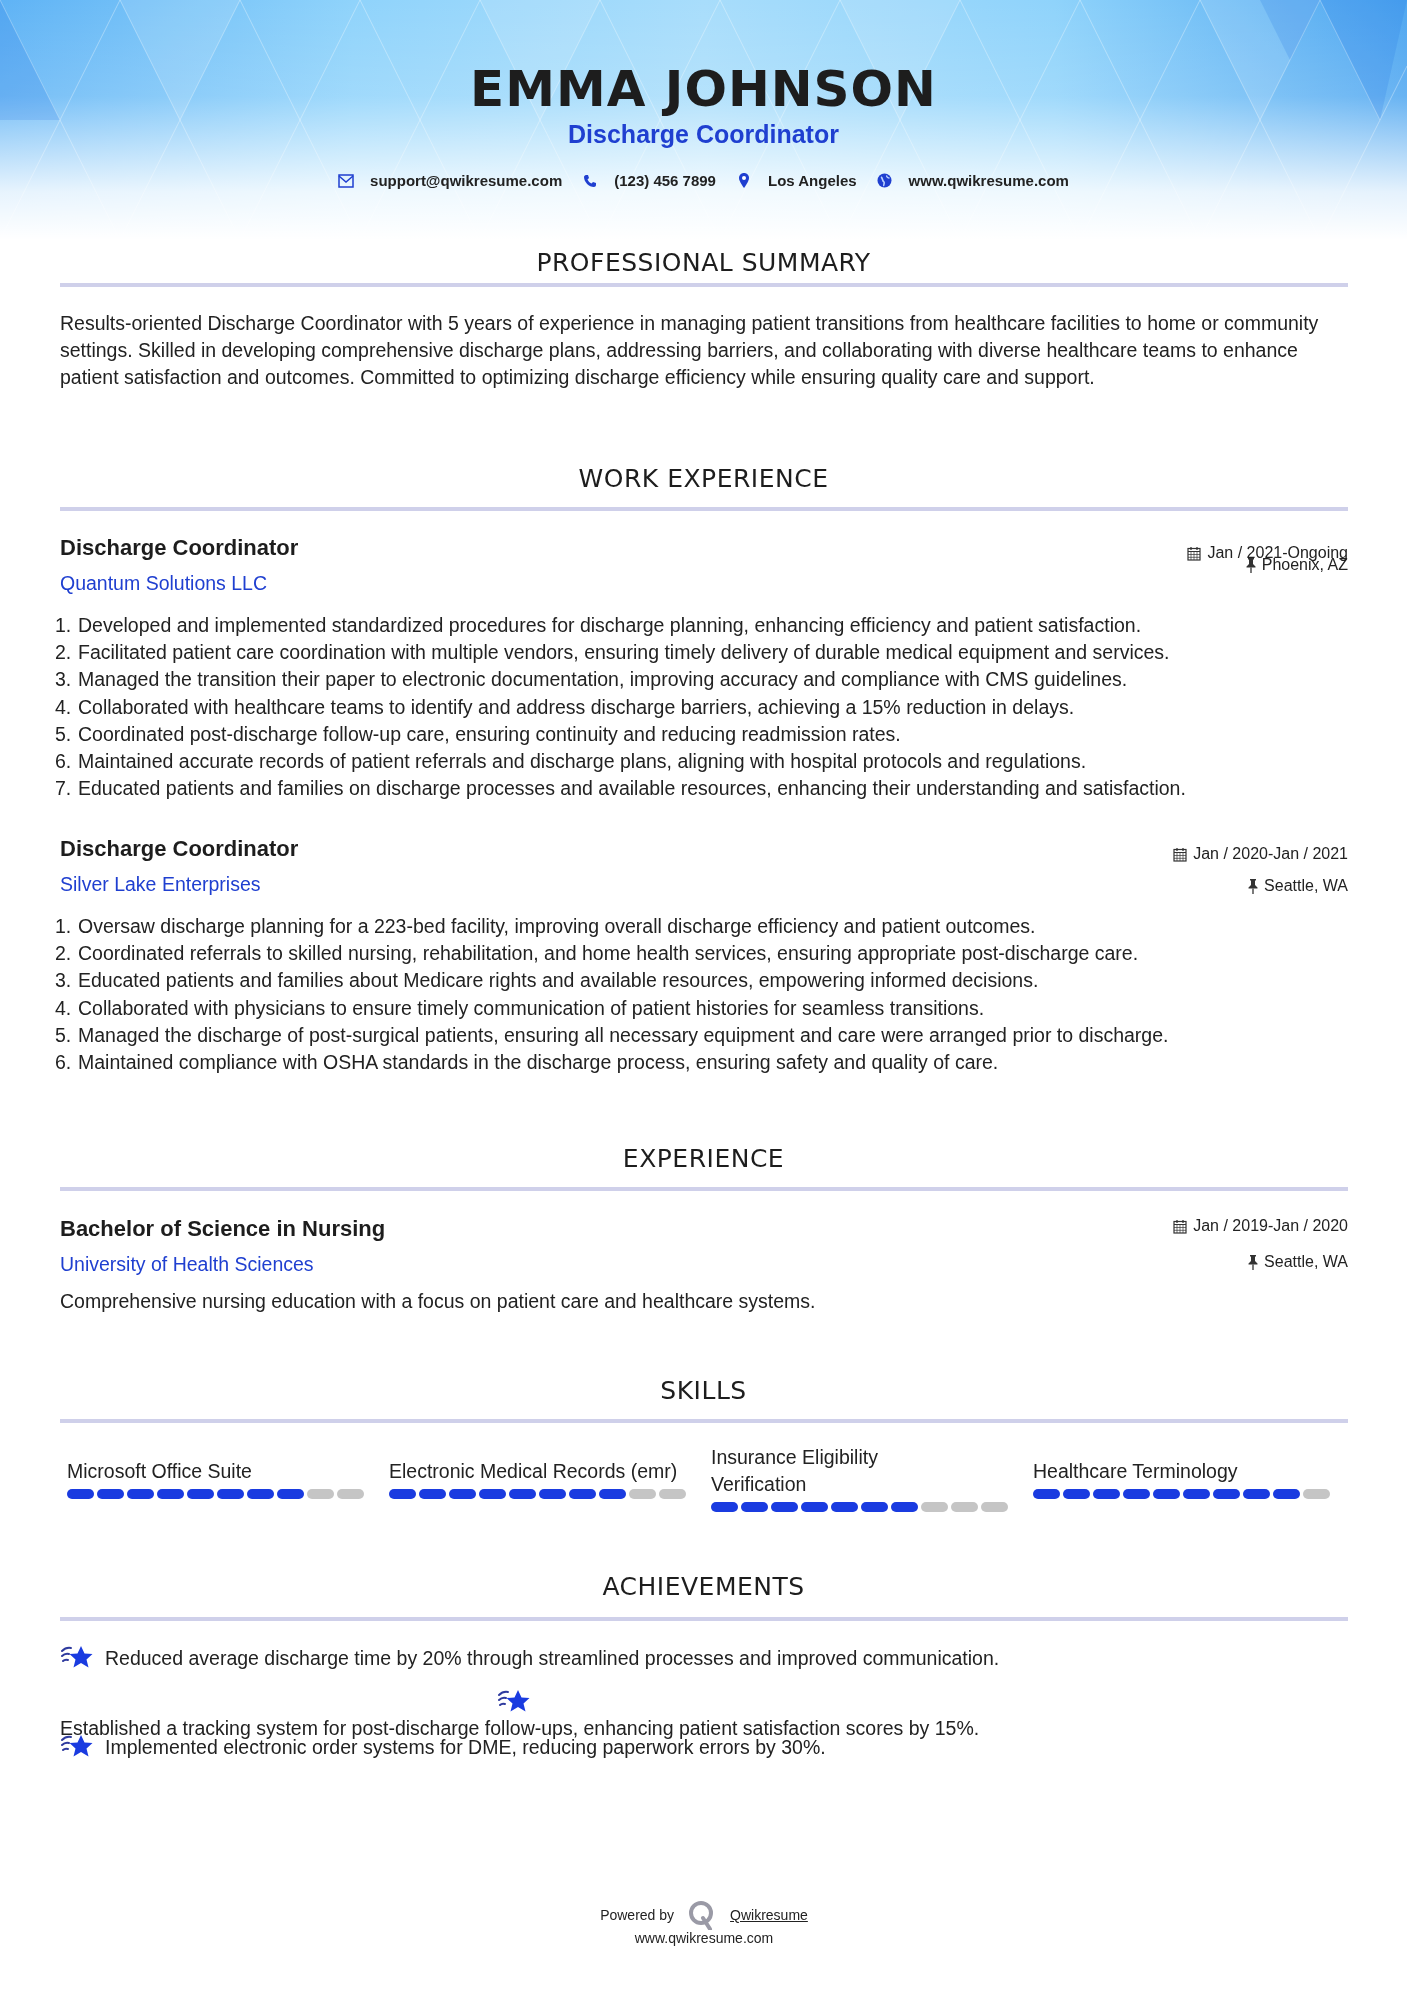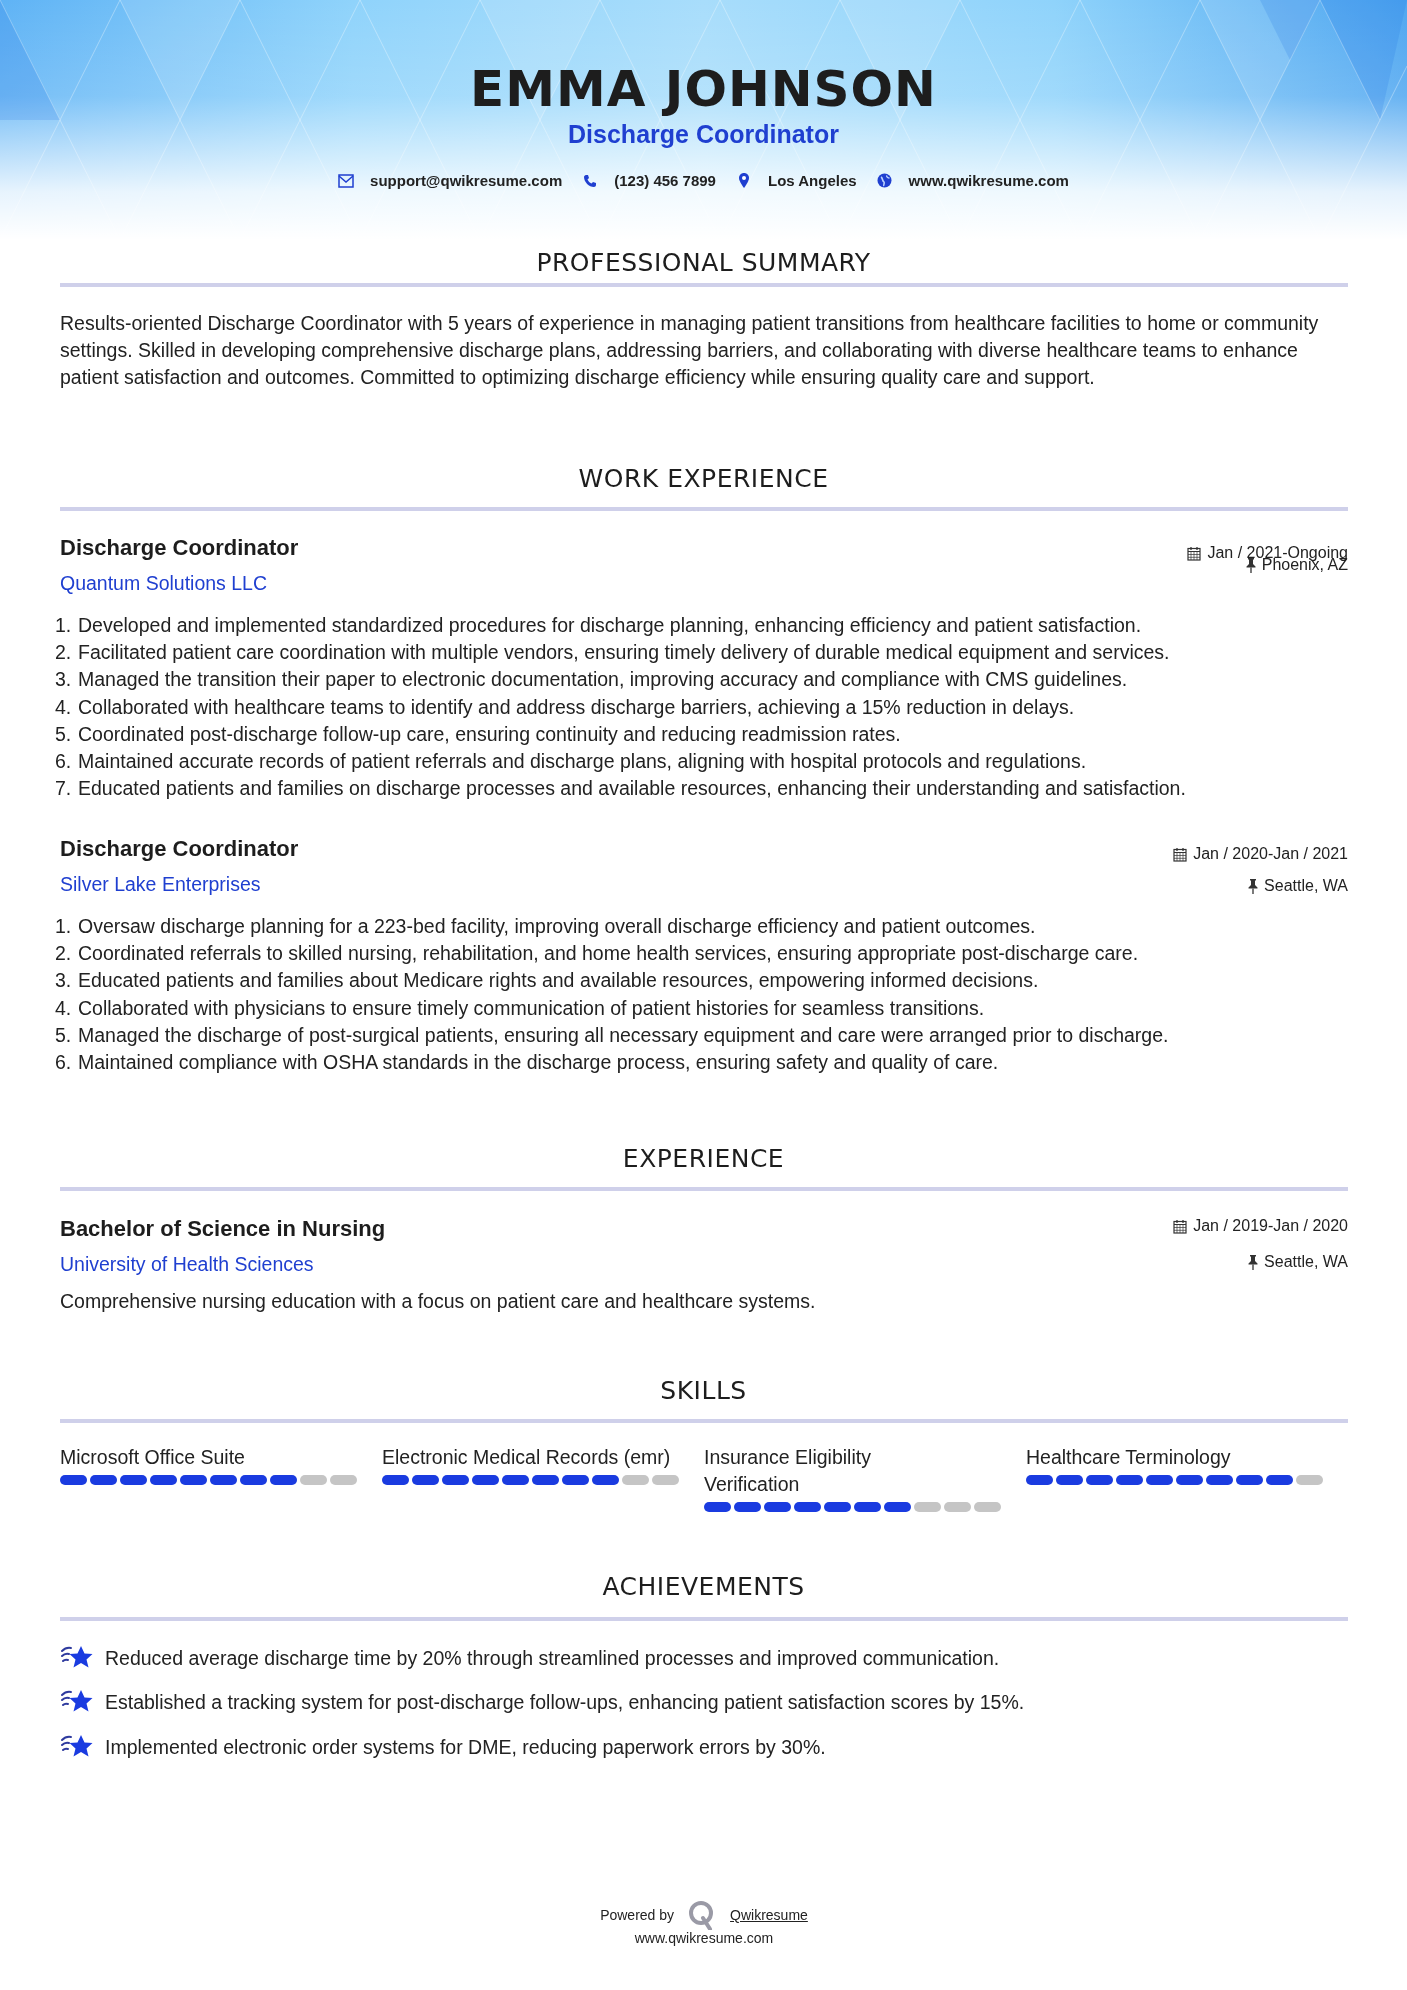--- a/index.html
+++ b/index.html
@@ -40,21 +40,21 @@
 
   .job-title { position: absolute; left: 60px; font-size: 22px; font-weight: bold; color: #1d1d1d; }
   .company { position: absolute; left: 60px; font-size: 19.5px; color: #1f3fd0; }
   .meta { position: absolute; right: 59px; font-size: 16px; color: #222; display: flex; align-items: center; }
   .meta .ic { margin-right: 6px; display: inline-flex; }
 
   .olist { position: absolute; left: 55px; width: 1300px; font-size: 19.5px; line-height: 27.2px; color: #222; list-style: none; }
   .olist li { display: flex; }
   .olist .num { width: 23px; flex: none; }
 
-  .skills { position: absolute; left: 60px; top: 1444px; width: 1288px; display: flex; }
+  .skills { position: absolute; left: 67px; top: 1444px; width: 1288px; display: flex; align-items: center; }
   .skill { width: 330px; }
   .skill-name { font-size: 19.5px; line-height: 27px; color: #222; width: 300px; }
   .bar { display: flex; margin-top: 4px; }
   .seg { width: 27px; height: 10px; border-radius: 5px; margin-right: 3px; background: #c5c5c5; }
   .seg.on { background: #1a3be0; }
 
   .ach { position: absolute; left: 60px; display: flex; align-items: center; font-size: 19.5px; color: #222; }
   .ach .ic { width: 34px; height: 30px; margin-right: 11px; }
 
   .footer { position: absolute; top: 1900px; left: 60px; width: 1288px; display: flex; justify-content: space-between; align-items: center; font-size: 14px; color: #222; flex-direction: column; }
@@ -332,21 +332,21 @@
 <div class="section-title" style="top:1572px;">ACHIEVEMENTS</div>
 <div class="rule" style="top:1617px;"></div>
 
 <div class="ach" style="top:1643px;">
   <svg class="ic" viewBox="0 0 34 30">
     <path d="M2,8 Q6,4 11,5 M2,13 Q5,10 9,11 M3,18 Q5,16 8,17" stroke="#2e3a9e" stroke-width="2" fill="none" stroke-linecap="round"></path>
     <polygon points="21,3 24.5,10.5 32.5,11 26.5,16.5 28.5,24.5 21,20 13.5,24.5 15.5,16.5 9.5,11 17.5,10.5" fill="#1a3be0"></polygon>
   </svg>
   <span>Reduced average discharge time by 20% through streamlined processes and improved communication.</span>
 </div>
-<div class="ach" style="top:1687px;">
+<div class="ach" style="top:1687px;flex-direction:column;">
   <svg class="ic" viewBox="0 0 34 30">
     <path d="M2,8 Q6,4 11,5 M2,13 Q5,10 9,11 M3,18 Q5,16 8,17" stroke="#2e3a9e" stroke-width="2" fill="none" stroke-linecap="round"></path>
     <polygon points="21,3 24.5,10.5 32.5,11 26.5,16.5 28.5,24.5 21,20 13.5,24.5 15.5,16.5 9.5,11 17.5,10.5" fill="#1a3be0"></polygon>
   </svg>
   <span>Established a tracking system for post-discharge follow-ups, enhancing patient satisfaction scores by 15%.</span>
 </div>
 <div class="ach" style="top:1732px;">
   <svg class="ic" viewBox="0 0 34 30">
     <path d="M2,8 Q6,4 11,5 M2,13 Q5,10 9,11 M3,18 Q5,16 8,17" stroke="#2e3a9e" stroke-width="2" fill="none" stroke-linecap="round"></path>
     <polygon points="21,3 24.5,10.5 32.5,11 26.5,16.5 28.5,24.5 21,20 13.5,24.5 15.5,16.5 9.5,11 17.5,10.5" fill="#1a3be0"></polygon>

